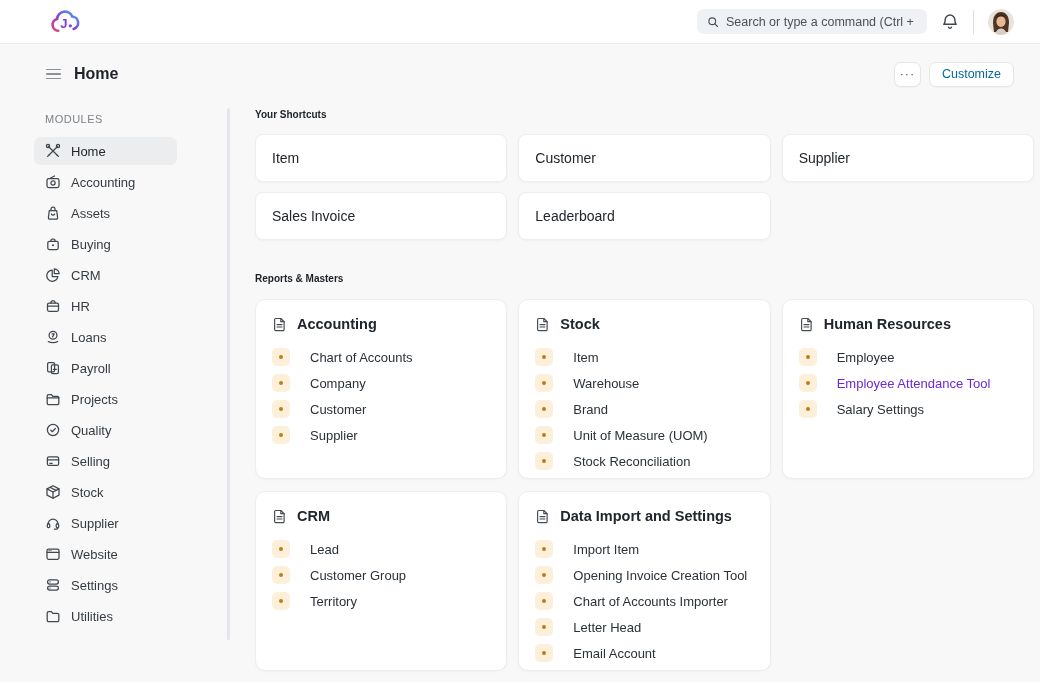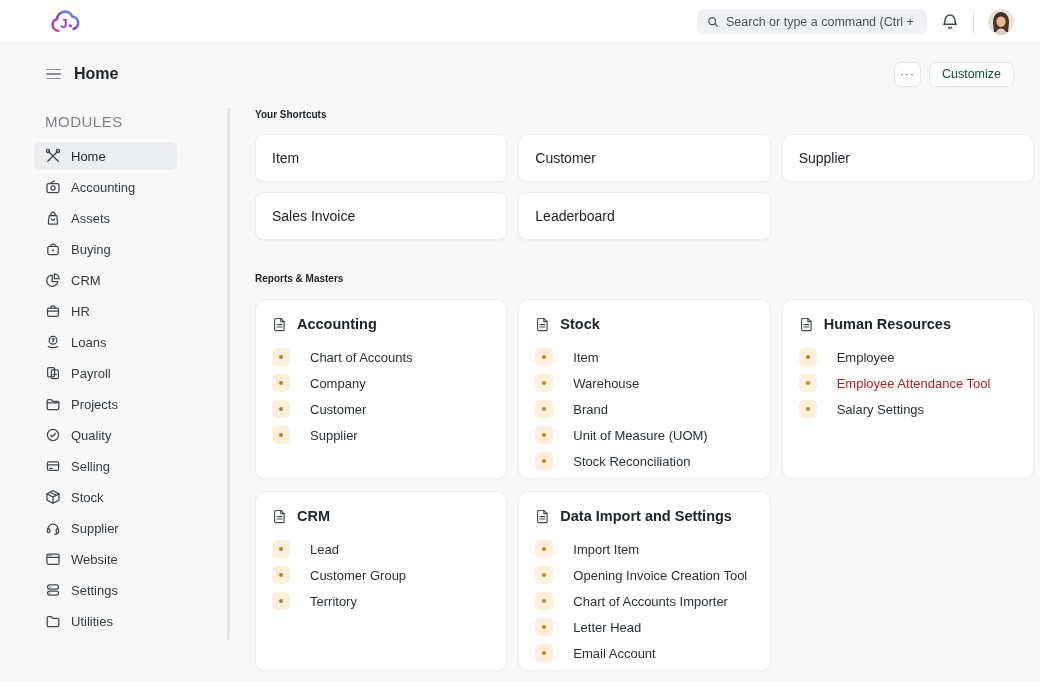--- a/index.html
+++ b/index.html
@@ -20,28 +20,28 @@
   .vdivider { width:1px; height:24px; background:#dcdfe3; }
   .avatar { width:26px; height:26px; border-radius:50%; overflow:hidden; display:block; }
 
   
   .page-head { height:52px; display:flex; align-items:center; padding:16px 26px 8px 46px; }
   .hamburger { width:15px; display:flex; flex-direction:column; gap:3px; background:none; border:none; cursor:pointer; padding:0; margin-right:13px; }
   .hamburger span { height:1.6px; background:#8a9096; border-radius:1px; }
   .page-title { font-size:16px; font-weight:700; color:#1d2329; }
   .head-actions { margin-left:auto; display:flex; gap:8px; }
   .btn { height:25px; background:#ffffff; border:1px solid #e4e7ea; border-radius:7px;
-         box-shadow:0 1px 1px rgba(0,0,0,.03); font-size:12.5px; color:#14532d;
+         box-shadow:0 1px 1px rgba(0,0,0,.03); font-size:12.5px; color:#0369a1;
          font-family:inherit; cursor:pointer; padding:8px 12px; display:flex; align-items:center; }
   .btn.square { width:27px; justify-content:center; padding:0; letter-spacing:1px; color:#4a525a; }
 
   
   .page-body { display:flex; height:586px; }
   .sidebar { width:166px; margin-left:34px; padding-top:17px; flex:0 0 auto; }
-  .modules-label { font-size:15px; font-weight:500; letter-spacing:.5px; color:#7d8288;
+  .modules-label { font-size:11px; font-weight:500; letter-spacing:.5px; color:#7d8288;
                    padding-left:11px; margin-bottom:12px; }
   .side-item { display:flex; align-items:center; gap:10px; height:28px; width:143px;
                padding:0 8px 0 11px; margin-bottom:3px; border-radius:7px; cursor:pointer; }
   .side-item.active { background:#ebedef; }
   .side-item .s-icon { width:16px; height:16px; color:#40474f; display:flex; }
   .side-item .s-label { font-size:13px; color:#343b42; }
   .side-item.active .s-label { font-weight:500; color:#22282e; }
   .scroll-track { width:3px; height:532px; background:#e3e6ea; border-radius:3px;
                   margin-top:12px; margin-left:27px; flex:0 0 auto; cursor:pointer; }
 
@@ -59,21 +59,21 @@
   .master-card { background:#fff; border:1px solid #eceef1; border-radius:10px;
                  box-shadow:0 1px 2px rgba(25,39,52,.04); padding:16px; }
   .master-title { display:flex; align-items:center; gap:10px; font-size:14.5px; font-weight:600; color:#21262c; }
   .master-title .doc { display:flex; color:#434b53; }
   .master-list { margin-top:12px; }
   .master-item { display:flex; align-items:center; gap:20px; height:26px; cursor:pointer; }
   .bullet-badge { width:18px; height:18px; border-radius:5px; background:#fcf0db;
                   display:flex; align-items:center; justify-content:center; flex:0 0 auto; }
   .bullet-dot { width:4px; height:4px; border-radius:50%; background:#bd8014; }
   .master-item .m-label { font-size:13px; color:#2a3138; }
-  .master-item.muted .m-label { color:#b91c1c; }
+  .master-item.muted .m-label { color:#6d28d9; }
 </style>
 </head>
 <body>
 
 <header class="topbar">
   <a class="logo" style="display:flex;">
     <svg width="35" height="29" viewBox="0 0 36 30">
       <defs>
         <linearGradient id="lg" x1="0" y1="1" x2="1" y2="0">
           <stop offset="0" stop-color="#e2417c"></stop>

